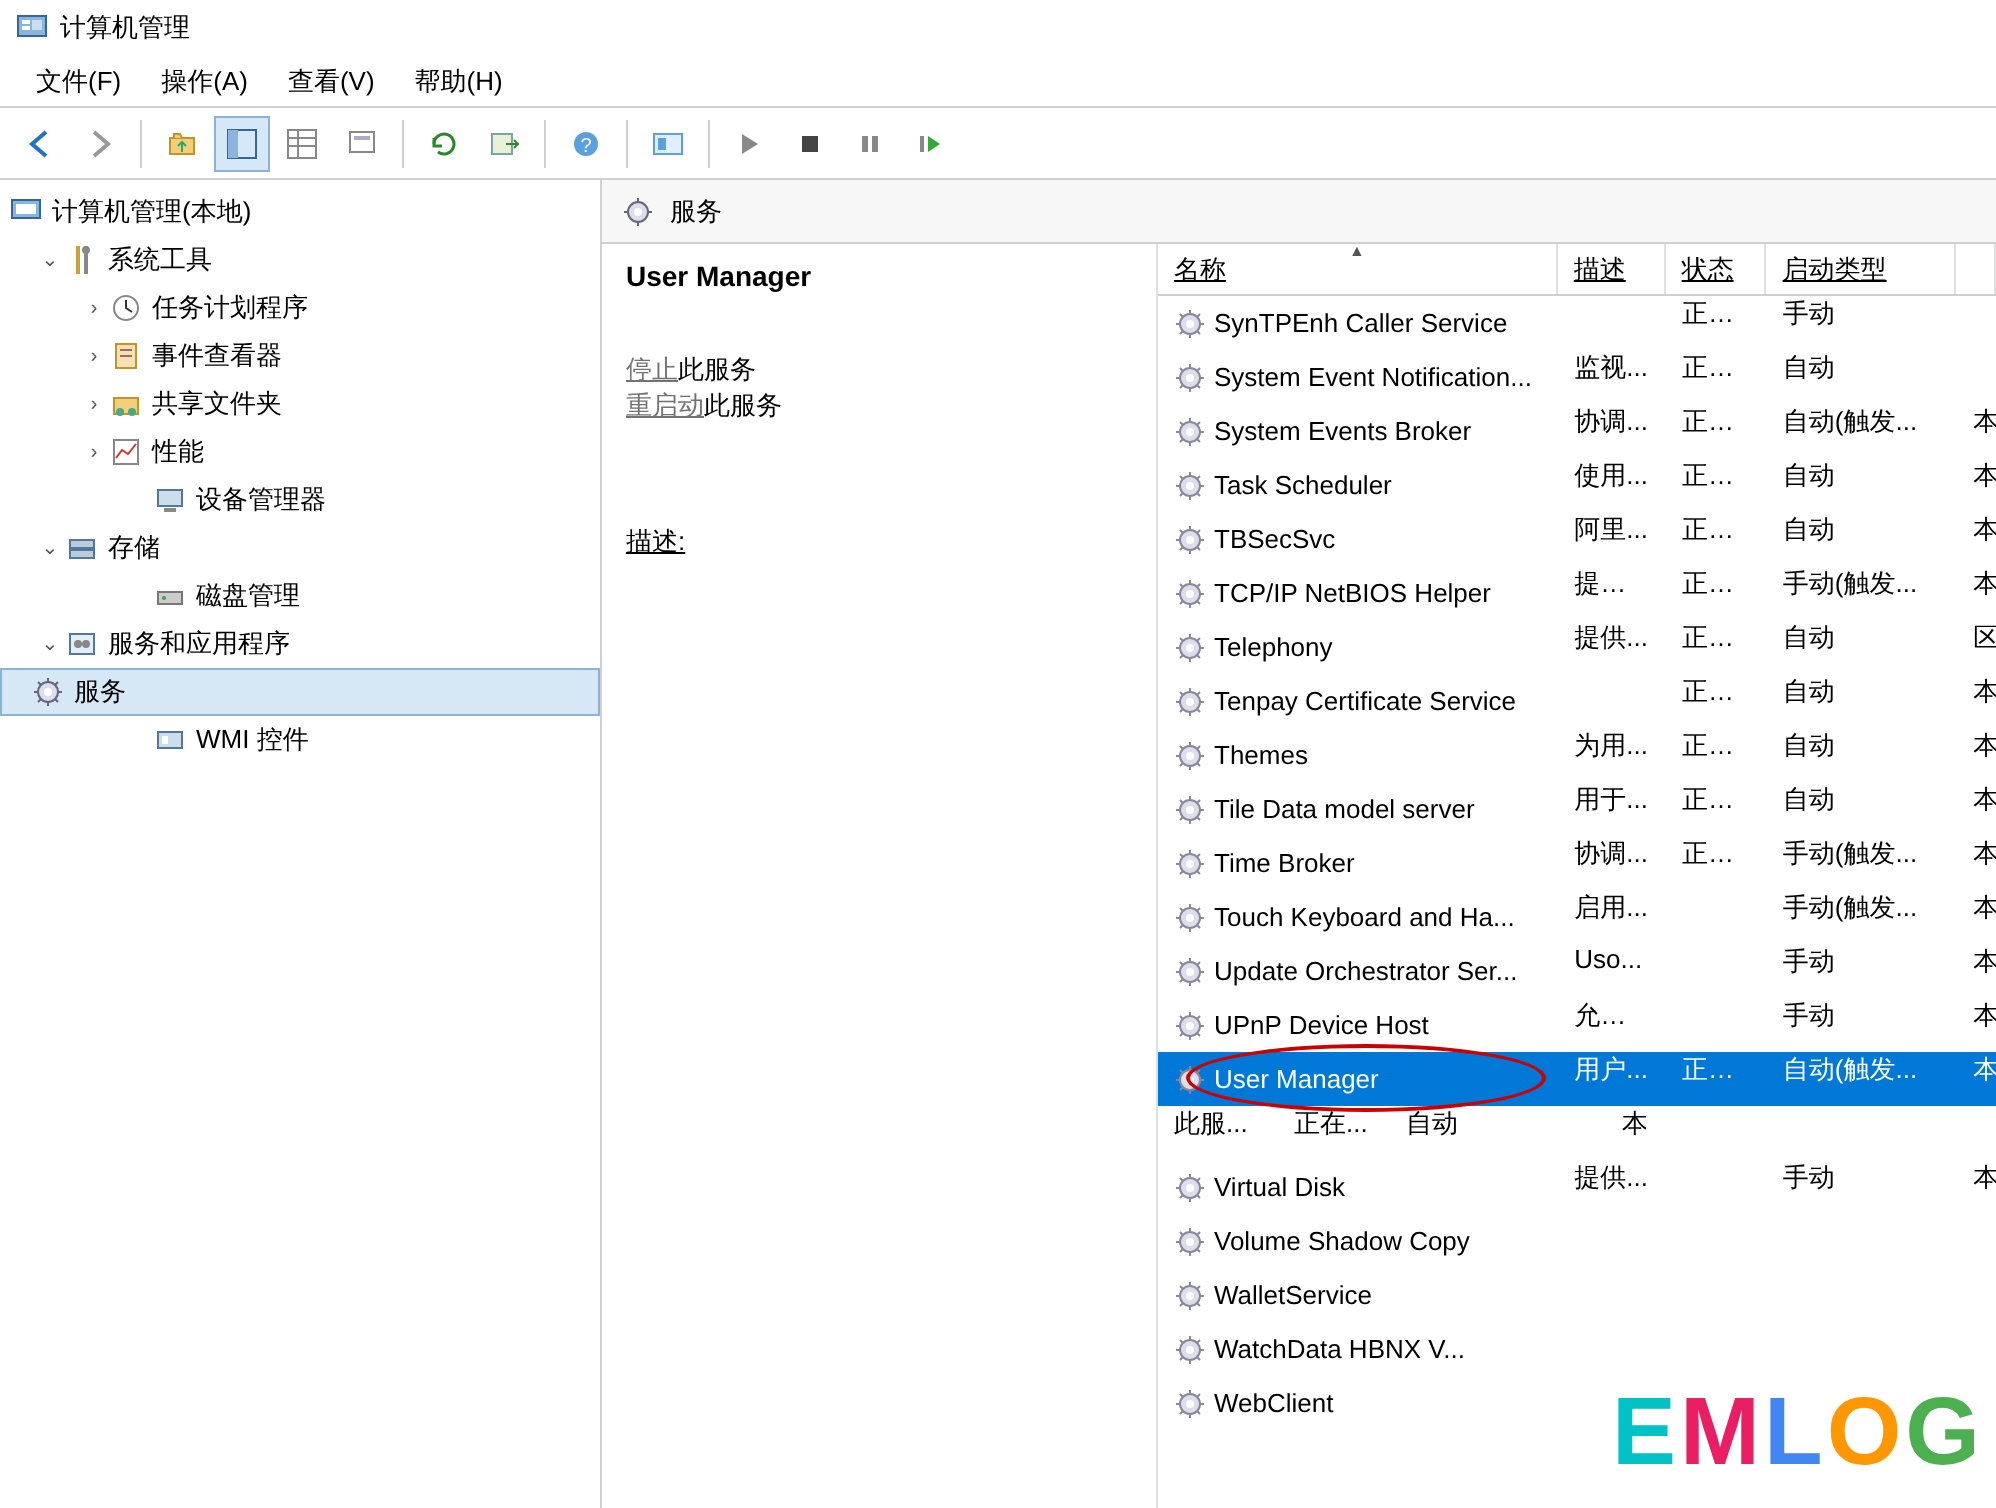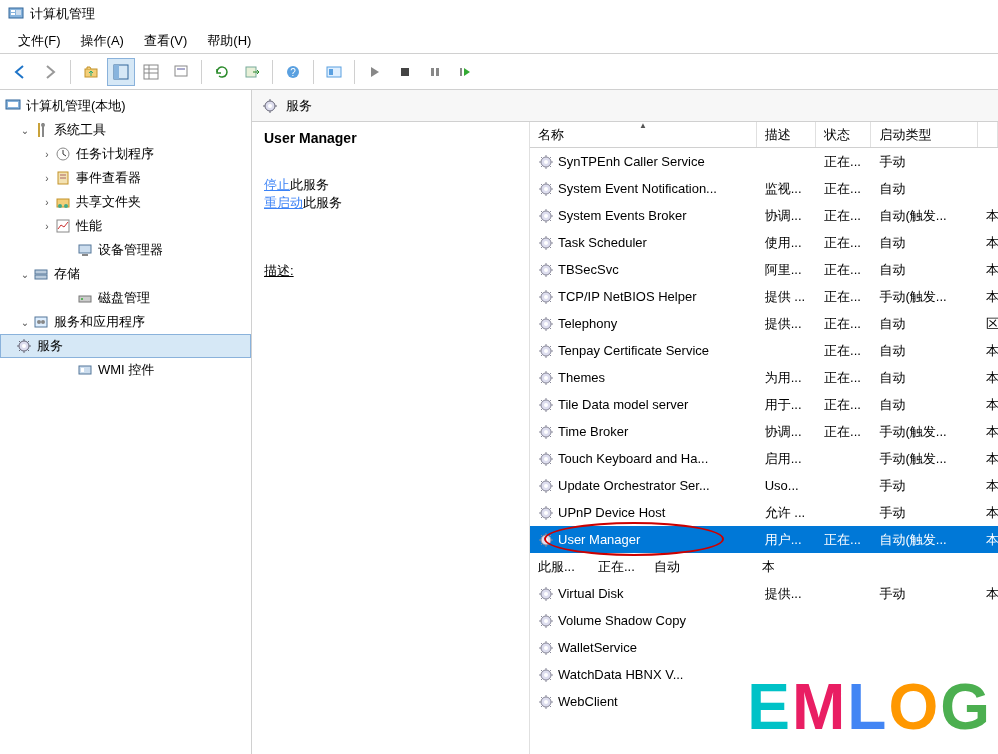--- a/index.html
+++ b/index.html
@@ -50,21 +50,21 @@
   .tb-btn.active {
     border: 1px solid #8ab2db;
     background: #d6e8f6;
   }
   .tb-sep { width:1px; height:24px; background:#d0d0d0; margin:0 4px;}
   .content {
     display: flex;
     height: calc(754px - 28px - 26px - 36px);
   }
   .left-pane {
-    width: 252px;
+    width: 301px;
     border-right: 1px solid #d0d0d0;
     overflow: auto;
     padding-top: 4px;
   }
   .tree-item {
     display: flex;
     align-items: center;
     padding: 3px 0;
     white-space: nowrap;
     cursor: default;
@@ -115,21 +115,21 @@
     width: 278px;
     padding: 8px 12px;
     border-right: 1px solid #e0e0e0;
     overflow: hidden;
   }
   .detail-pane .svc-name {
     font-weight: bold;
     font-size: 14px;
     margin-bottom: 30px;
   }
-  .detail-pane a { color: #3b82f6; text-decoration: underline; cursor: pointer;}
+  .detail-pane a { color: #737373; text-decoration: underline; cursor: pointer;}
   .detail-pane .desc-label { margin-top: 50px; text-decoration: underline; }
   .detail-pane .desc-text { margin-top: 4px; line-height: 1.7; }
 
   .list-pane {
     flex: 1;
     overflow: hidden;
     display: flex;
     flex-direction: column;
   }
   .list-header {
@@ -138,37 +138,37 @@
     background: #fff;
     height: 26px;
     align-items: stretch;
   }
   .list-header .col {
     border-right: 1px solid #e0e0e0;
     padding: 4px 8px;
     display: flex;
     align-items: center;
     position: relative;
+    text-decoration: underline;
   }
   .sort-indicator {
     position: absolute;
     top: -1px;
     left: 50%;
     transform: translateX(-50%);
     font-size: 8px;
     color: #555;
   }
   .list-body {
     flex: 1;
     overflow: hidden;
   }
   .list-row {
     display: flex;
     height: 27px;
-    align-items: center;
   }
   .list-row.selected {
     background: #0078d7;
     color: #fff;
     position: relative;
   }
   .annot-circle {
     position: absolute;
     left: 14px;
     top: -4px;
@@ -188,21 +188,21 @@
   .col-desc { width: 60px; }
   .col-status { width: 56px; }
   .col-startup { width: 108px; }
   .col-last { width: 20px; }
   .svc-row-icon { width:16px; height:16px; margin-right:4px; flex-shrink:0;}
 
   .watermark {
     position: absolute;
     right: 6px;
     bottom: 10px;
-    font-size: 64px;
+    font-size: 48px;
     font-weight: 900;
     font-family: Arial, sans-serif;
     letter-spacing: 2px;
     pointer-events: none;
   }
   .watermark span:nth-child(1){color:#00c2c7;}
   .watermark span:nth-child(2){color:#e91e63;}
   .watermark span:nth-child(3){color:#4285f4;}
   .watermark span:nth-child(4){color:#ff9800;}
   .watermark span:nth-child(5){color:#4caf50;}

